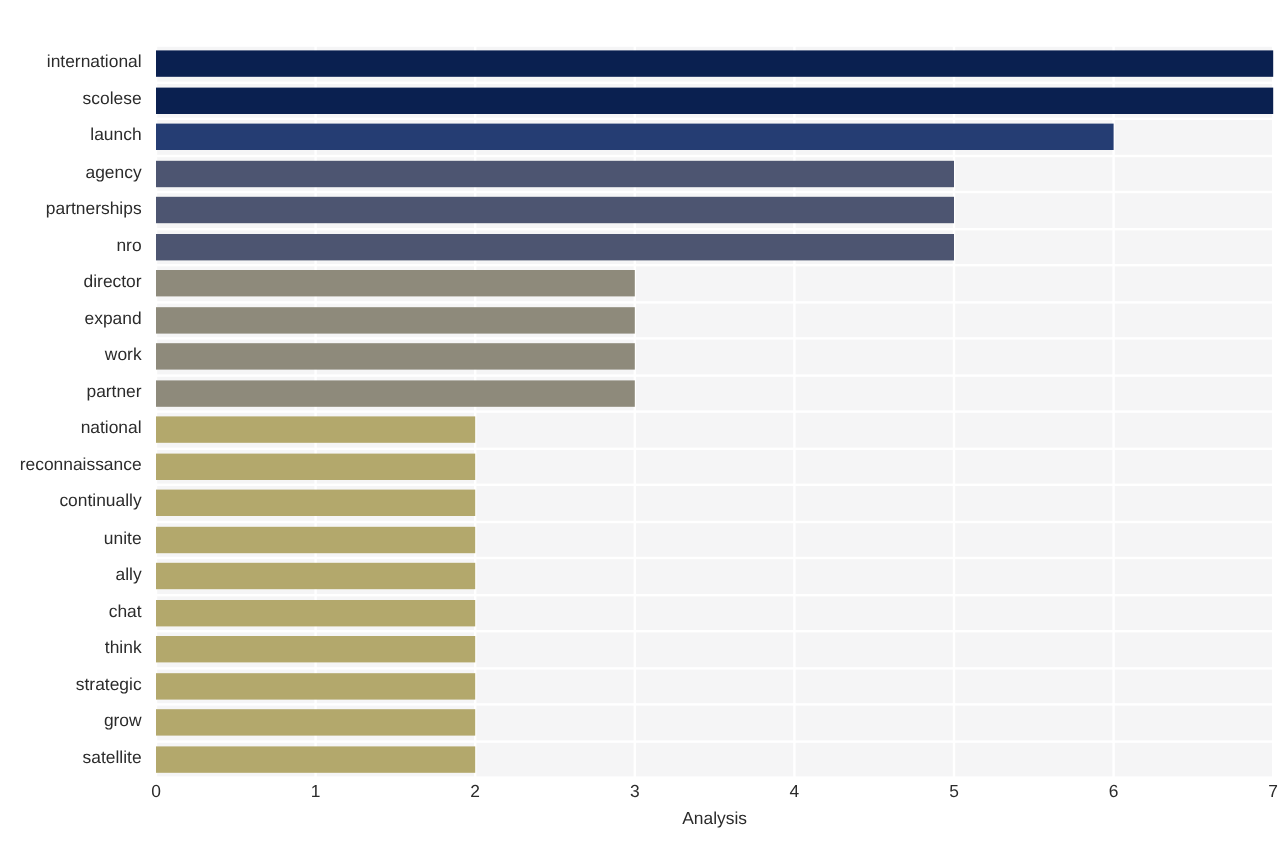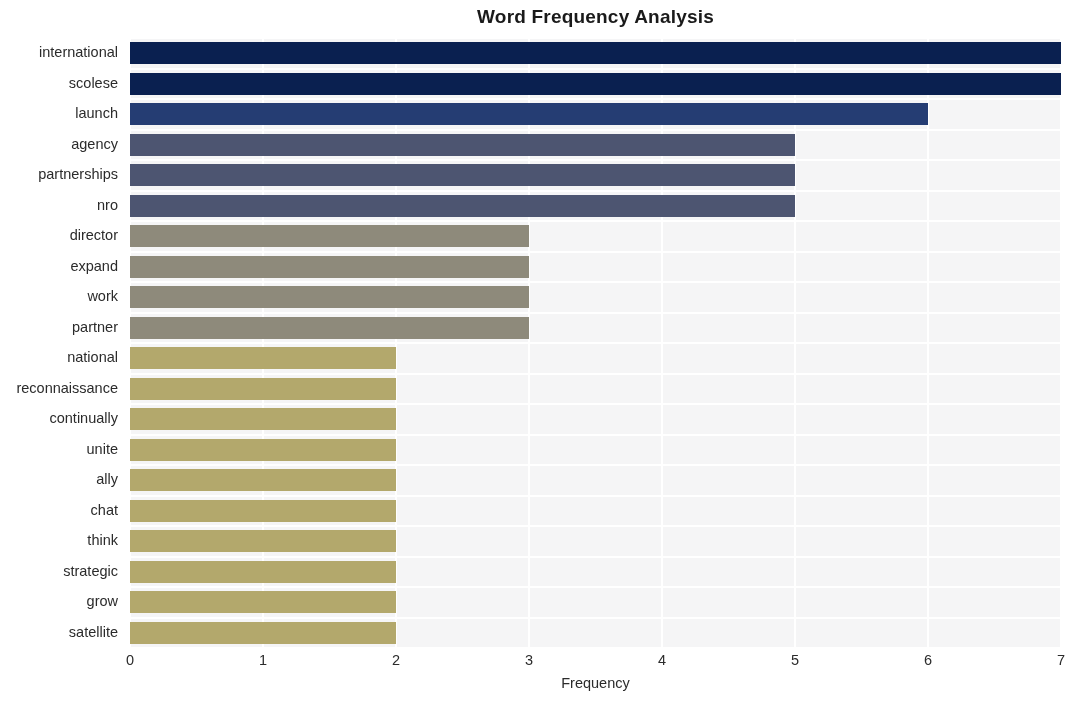--- a/index.html
+++ b/index.html
@@ -117,21 +117,20 @@
     text-align: center;
     font-size: 14.5px;
     color: #2b2b2b;
   }
 </style>
 </head>
 <body>
 
 <div id="figure">
 
-  <div id="chart-title">Word Frequency Analysis</div>
 
   <div id="plot-area">
     <div id="grid-layer">
         <div class="gridline-v" style="left: -1px;"></div>
         <div class="gridline-v" style="left: 132px;"></div>
         <div class="gridline-v" style="left: 265px;"></div>
         <div class="gridline-v" style="left: 398px;"></div>
         <div class="gridline-v" style="left: 531px;"></div>
         <div class="gridline-v" style="left: 664px;"></div>
         <div class="gridline-v" style="left: 797px;"></div>
@@ -209,15 +208,15 @@
       <div class="xtick" style="left: 130px;">0</div>
       <div class="xtick" style="left: 263px;">1</div>
       <div class="xtick" style="left: 396px;">2</div>
       <div class="xtick" style="left: 529px;">3</div>
       <div class="xtick" style="left: 662px;">4</div>
       <div class="xtick" style="left: 795px;">5</div>
       <div class="xtick" style="left: 928px;">6</div>
       <div class="xtick" style="left: 1061px;">7</div>
     </div>
 
-  <div id="xaxis-title">Frequency</div>
+  <div id="xaxis-title">Analysis</div>
 
 </div>
 
 </body></html>

